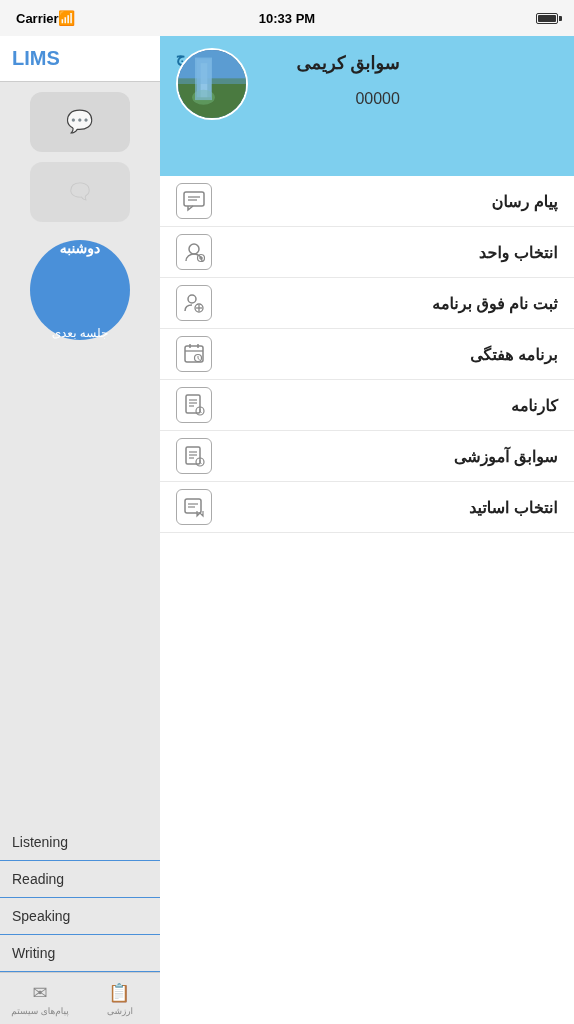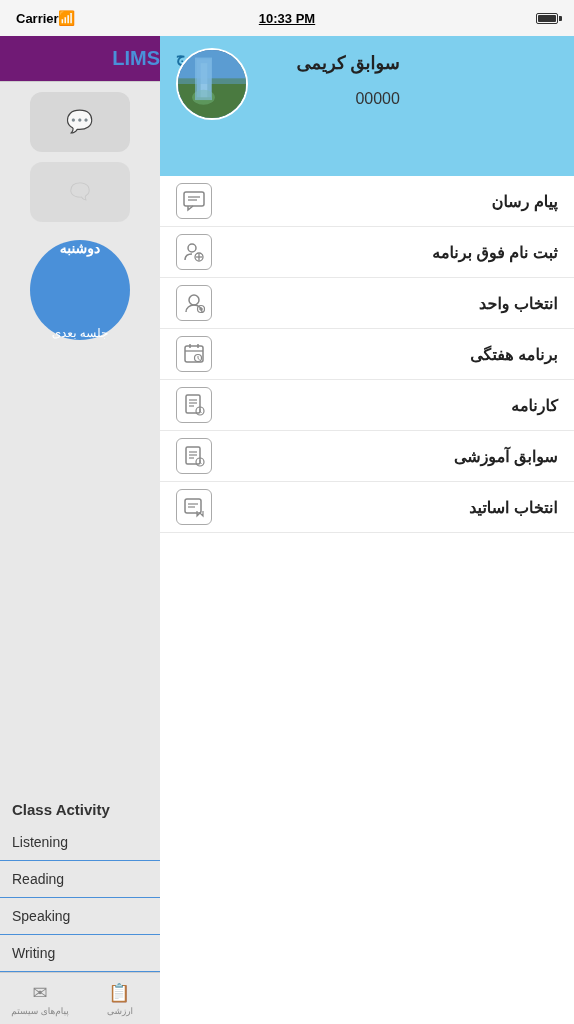--- a/index.html
+++ b/index.html
@@ -29,21 +29,20 @@
       align-items: center;
       font-size: 13px;
       font-weight: 600;
     }
     .status-center {
       font-size: 13px;
       font-weight: 600;
       position: absolute;
       left: 50%;
       transform: translateX(-50%);
-      text-decoration: underline;
     }
     .status-right {
       display: flex;
       align-items: center;
       gap: 4px;
     }
     .battery-icon {
       width: 22px;
       height: 11px;
       border: 1.5px solid #333;
@@ -81,27 +80,27 @@
     .sidebar {
       width: 160px;
       background: #e8e8e8;
       display: flex;
       flex-direction: column;
       position: relative;
       overflow: hidden;
     }
 
     .sidebar-header {
-      background: #701a75;
-      padding: 10px 0;
+      background: #ffffff;
+      padding: 10px 12px;
       text-align: center;
       height: 46px;
       display: flex;
       align-items: center;
-      justify-content: flex-end;
+      justify-content: flex-start;
       border-bottom: 1px solid #ccc;
     }
     .sidebar-logo {
       color: #4a90d9;
       font-size: 20px;
       font-weight: bold;
     }
 
     .sidebar-icons-area {
       flex: 1;
@@ -334,21 +333,20 @@
         <span class="sidebar-bubble-icon">🗨</span>
       </div>
 
       <div class="sidebar-circle">
         <span class="sidebar-circle-day">دوشنبه</span>
         <span class="sidebar-circle-label">جلسه بعدی</span>
       </div>
     </div>
 
     <div class="sidebar-activity-section">
-      <div class="sidebar-activity-title">Class Activity</div>
       <div class="sidebar-activity-item">Listening</div>
       <div class="sidebar-activity-item">Reading</div>
       <div class="sidebar-activity-item">Speaking</div>
       <div class="sidebar-activity-item">Writing</div>
     </div>
 
     <div class="sidebar-footer">
       <div class="sidebar-footer-item">
         <span class="footer-icon">✉</span>
         <span style="font-size:9px;">پیام‌های سیستم</span>
@@ -394,41 +392,41 @@
           <svg width="22" height="22" viewBox="0 0 22 22" fill="none">
             <rect x="1" y="2" width="20" height="14" rx="2" stroke="#888" stroke-width="1.5"></rect>
             <path d="M5 16 L5 20 L10 16" stroke="#888" stroke-width="1.5" fill="none"></path>
             <line x1="5" y1="7" x2="17" y2="7" stroke="#888" stroke-width="1.3"></line>
             <line x1="5" y1="10" x2="14" y2="10" stroke="#888" stroke-width="1.3"></line>
           </svg>
         </div>
       </div>
 
       <div class="menu-item">
+        <div class="menu-item-text">انتخاب واحد</div>
+        <div class="menu-item-icon">
+          <svg width="22" height="22" viewBox="0 0 22 22" fill="none">
+            <circle cx="11" cy="8" r="5" stroke="#888" stroke-width="1.5"></circle>
+            <path d="M3 20c0-4 3.6-7 8-7s8 3 8 7" stroke="#888" stroke-width="1.5" fill="none"></path>
+            <circle cx="18" cy="17" r="3.5" stroke="#888" stroke-width="1.2"></circle>
+            <line x1="18" y1="15" x2="18" y2="19" stroke="#888" stroke-width="1.2"></line>
+            <line x1="16" y1="17" x2="20" y2="17" stroke="#888" stroke-width="1.2"></line>
+          </svg>
+        </div>
+      </div>
+
+      <div class="menu-item">
         <div class="menu-item-text">ثبت نام فوق برنامه</div>
         <div class="menu-item-icon">
           <svg width="22" height="22" viewBox="0 0 22 22" fill="none">
             <circle cx="9" cy="7" r="4" stroke="#888" stroke-width="1.5"></circle>
             <path d="M2 19c0-4 3-6 7-6" stroke="#888" stroke-width="1.5" fill="none"></path>
             <circle cx="16" cy="16" r="4" stroke="#888" stroke-width="1.3"></circle>
             <line x1="16" y1="13" x2="16" y2="19" stroke="#888" stroke-width="1.3"></line>
             <line x1="13" y1="16" x2="19" y2="16" stroke="#888" stroke-width="1.3"></line>
-          </svg>
-        </div>
-      </div>
-
-      <div class="menu-item">
-        <div class="menu-item-text">انتخاب واحد</div>
-        <div class="menu-item-icon">
-          <svg width="22" height="22" viewBox="0 0 22 22" fill="none">
-            <circle cx="11" cy="8" r="5" stroke="#888" stroke-width="1.5"></circle>
-            <path d="M3 20c0-4 3.6-7 8-7s8 3 8 7" stroke="#888" stroke-width="1.5" fill="none"></path>
-            <circle cx="18" cy="17" r="3.5" stroke="#888" stroke-width="1.2"></circle>
-            <line x1="18" y1="15" x2="18" y2="19" stroke="#888" stroke-width="1.2"></line>
-            <line x1="16" y1="17" x2="20" y2="17" stroke="#888" stroke-width="1.2"></line>
           </svg>
         </div>
       </div>
 
       <div class="menu-item">
         <div class="menu-item-text">برنامه هفتگی</div>
         <div class="menu-item-icon">
           <svg width="22" height="22" viewBox="0 0 22 22" fill="none">
             <rect x="2" y="3" width="18" height="16" rx="2" stroke="#888" stroke-width="1.5"></rect>
             <line x1="2" y1="8" x2="20" y2="8" stroke="#888" stroke-width="1.3"></line>

